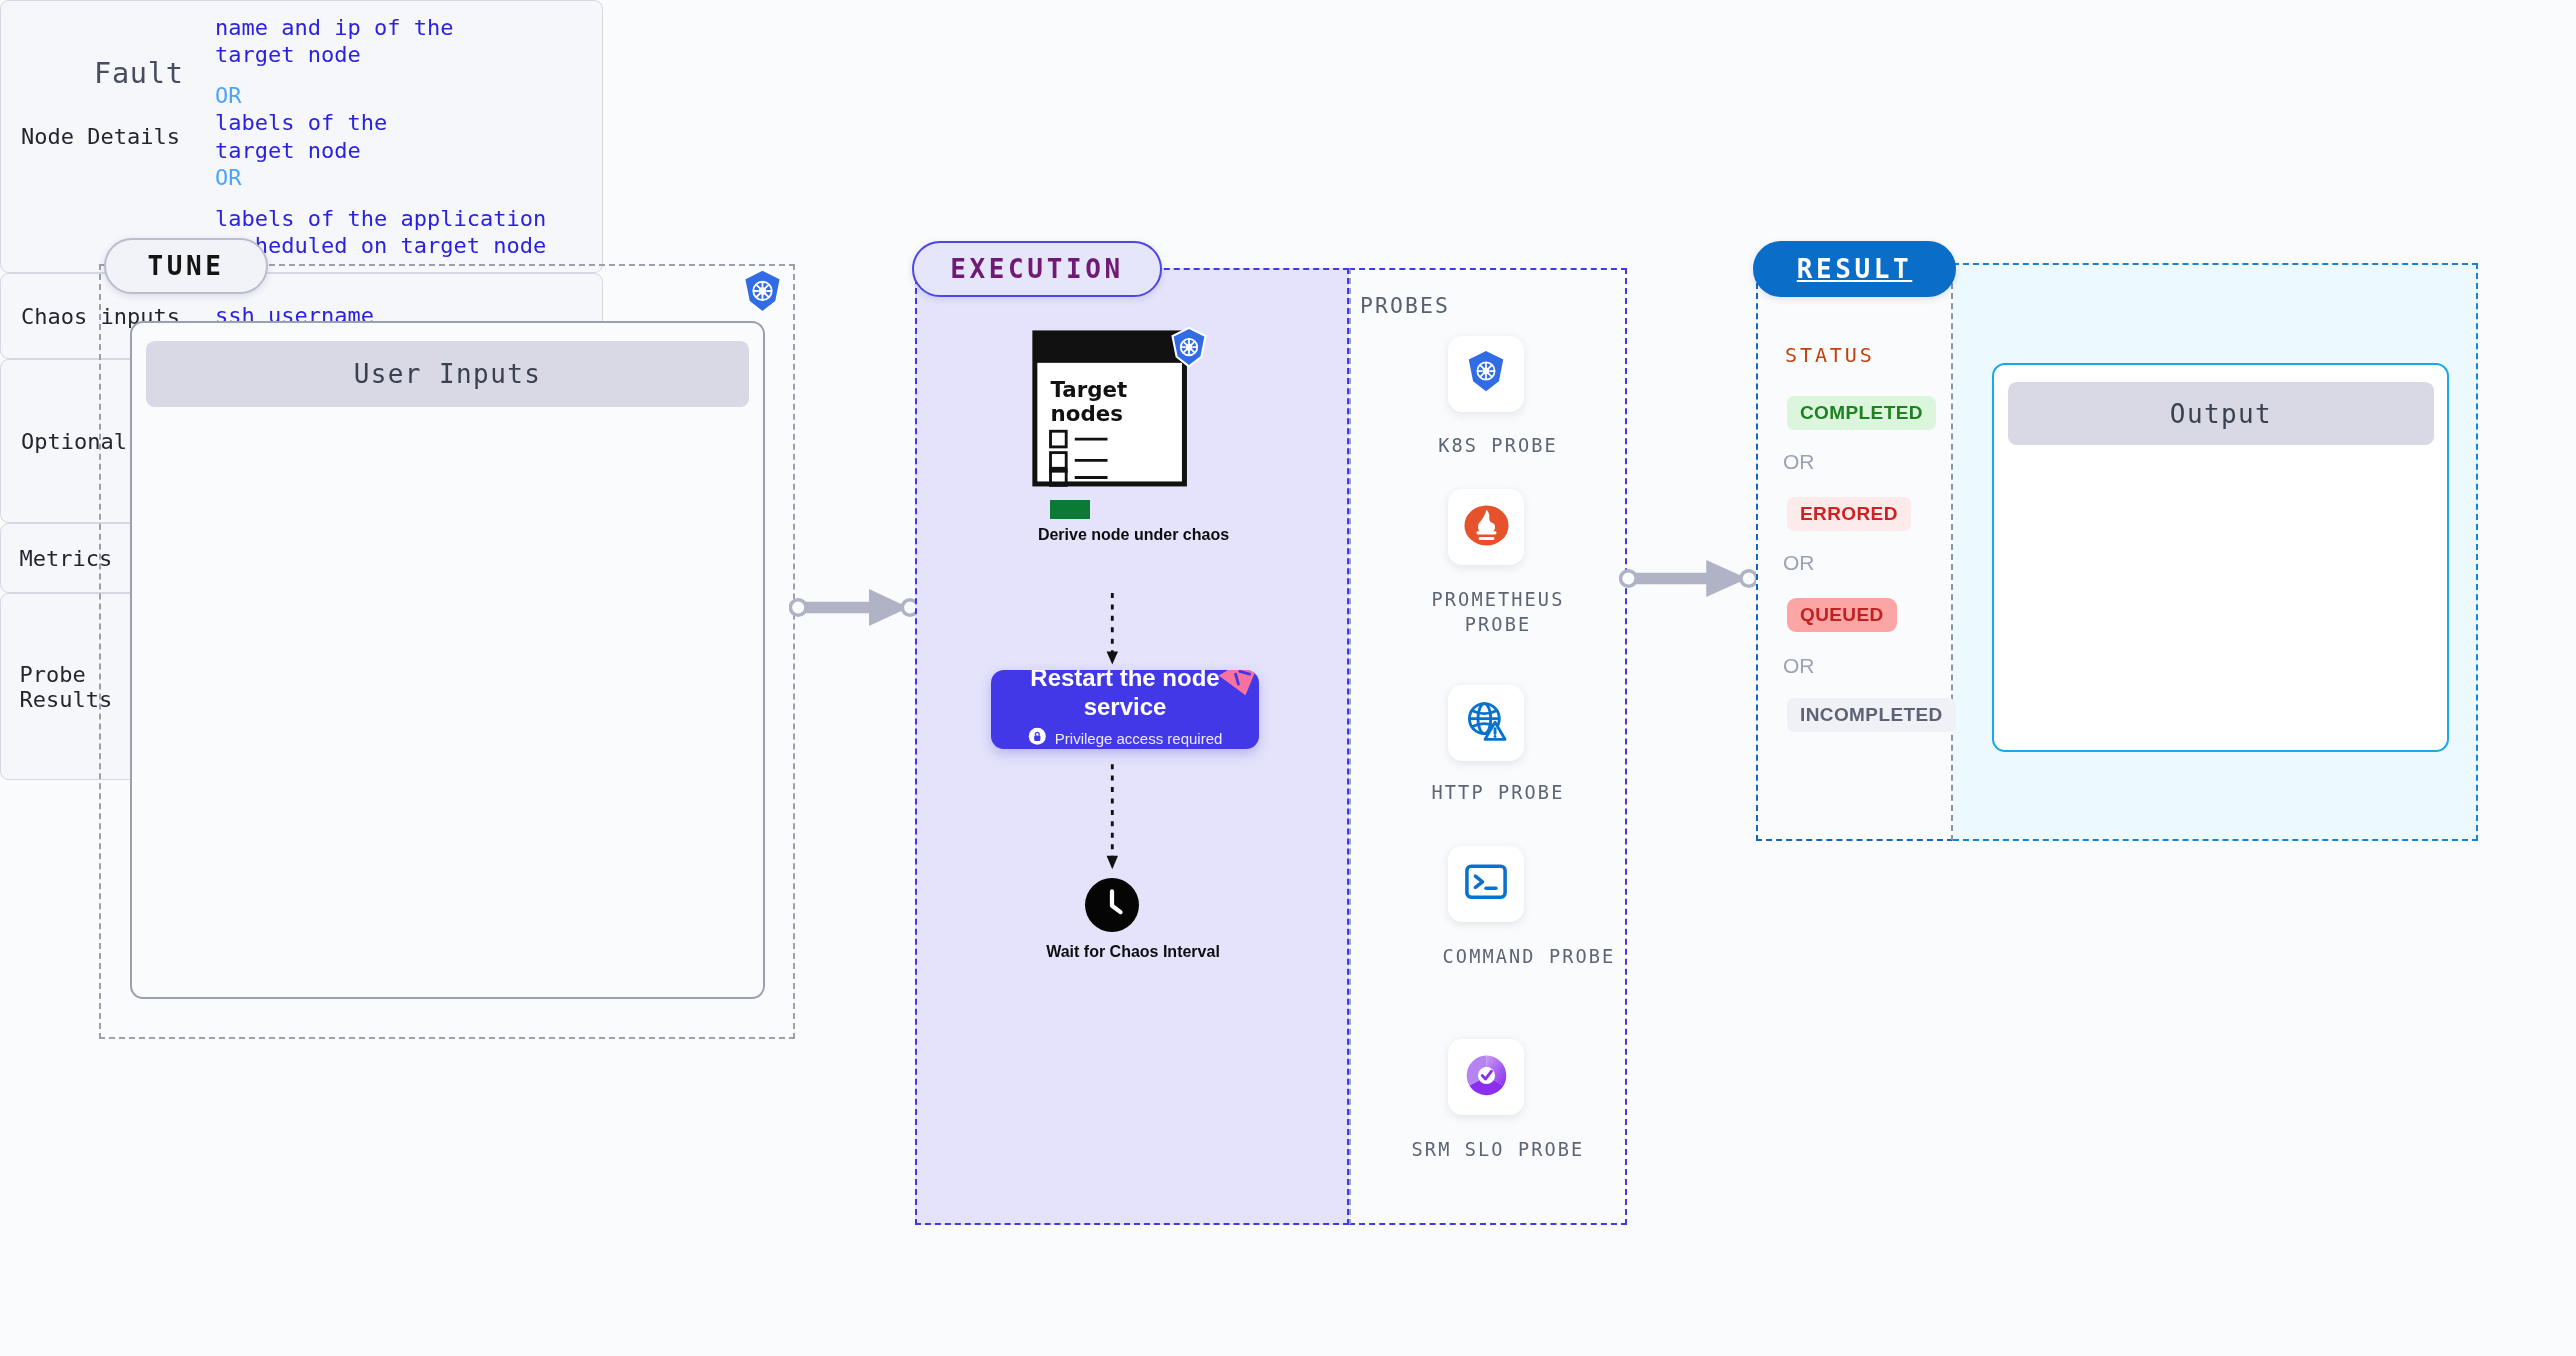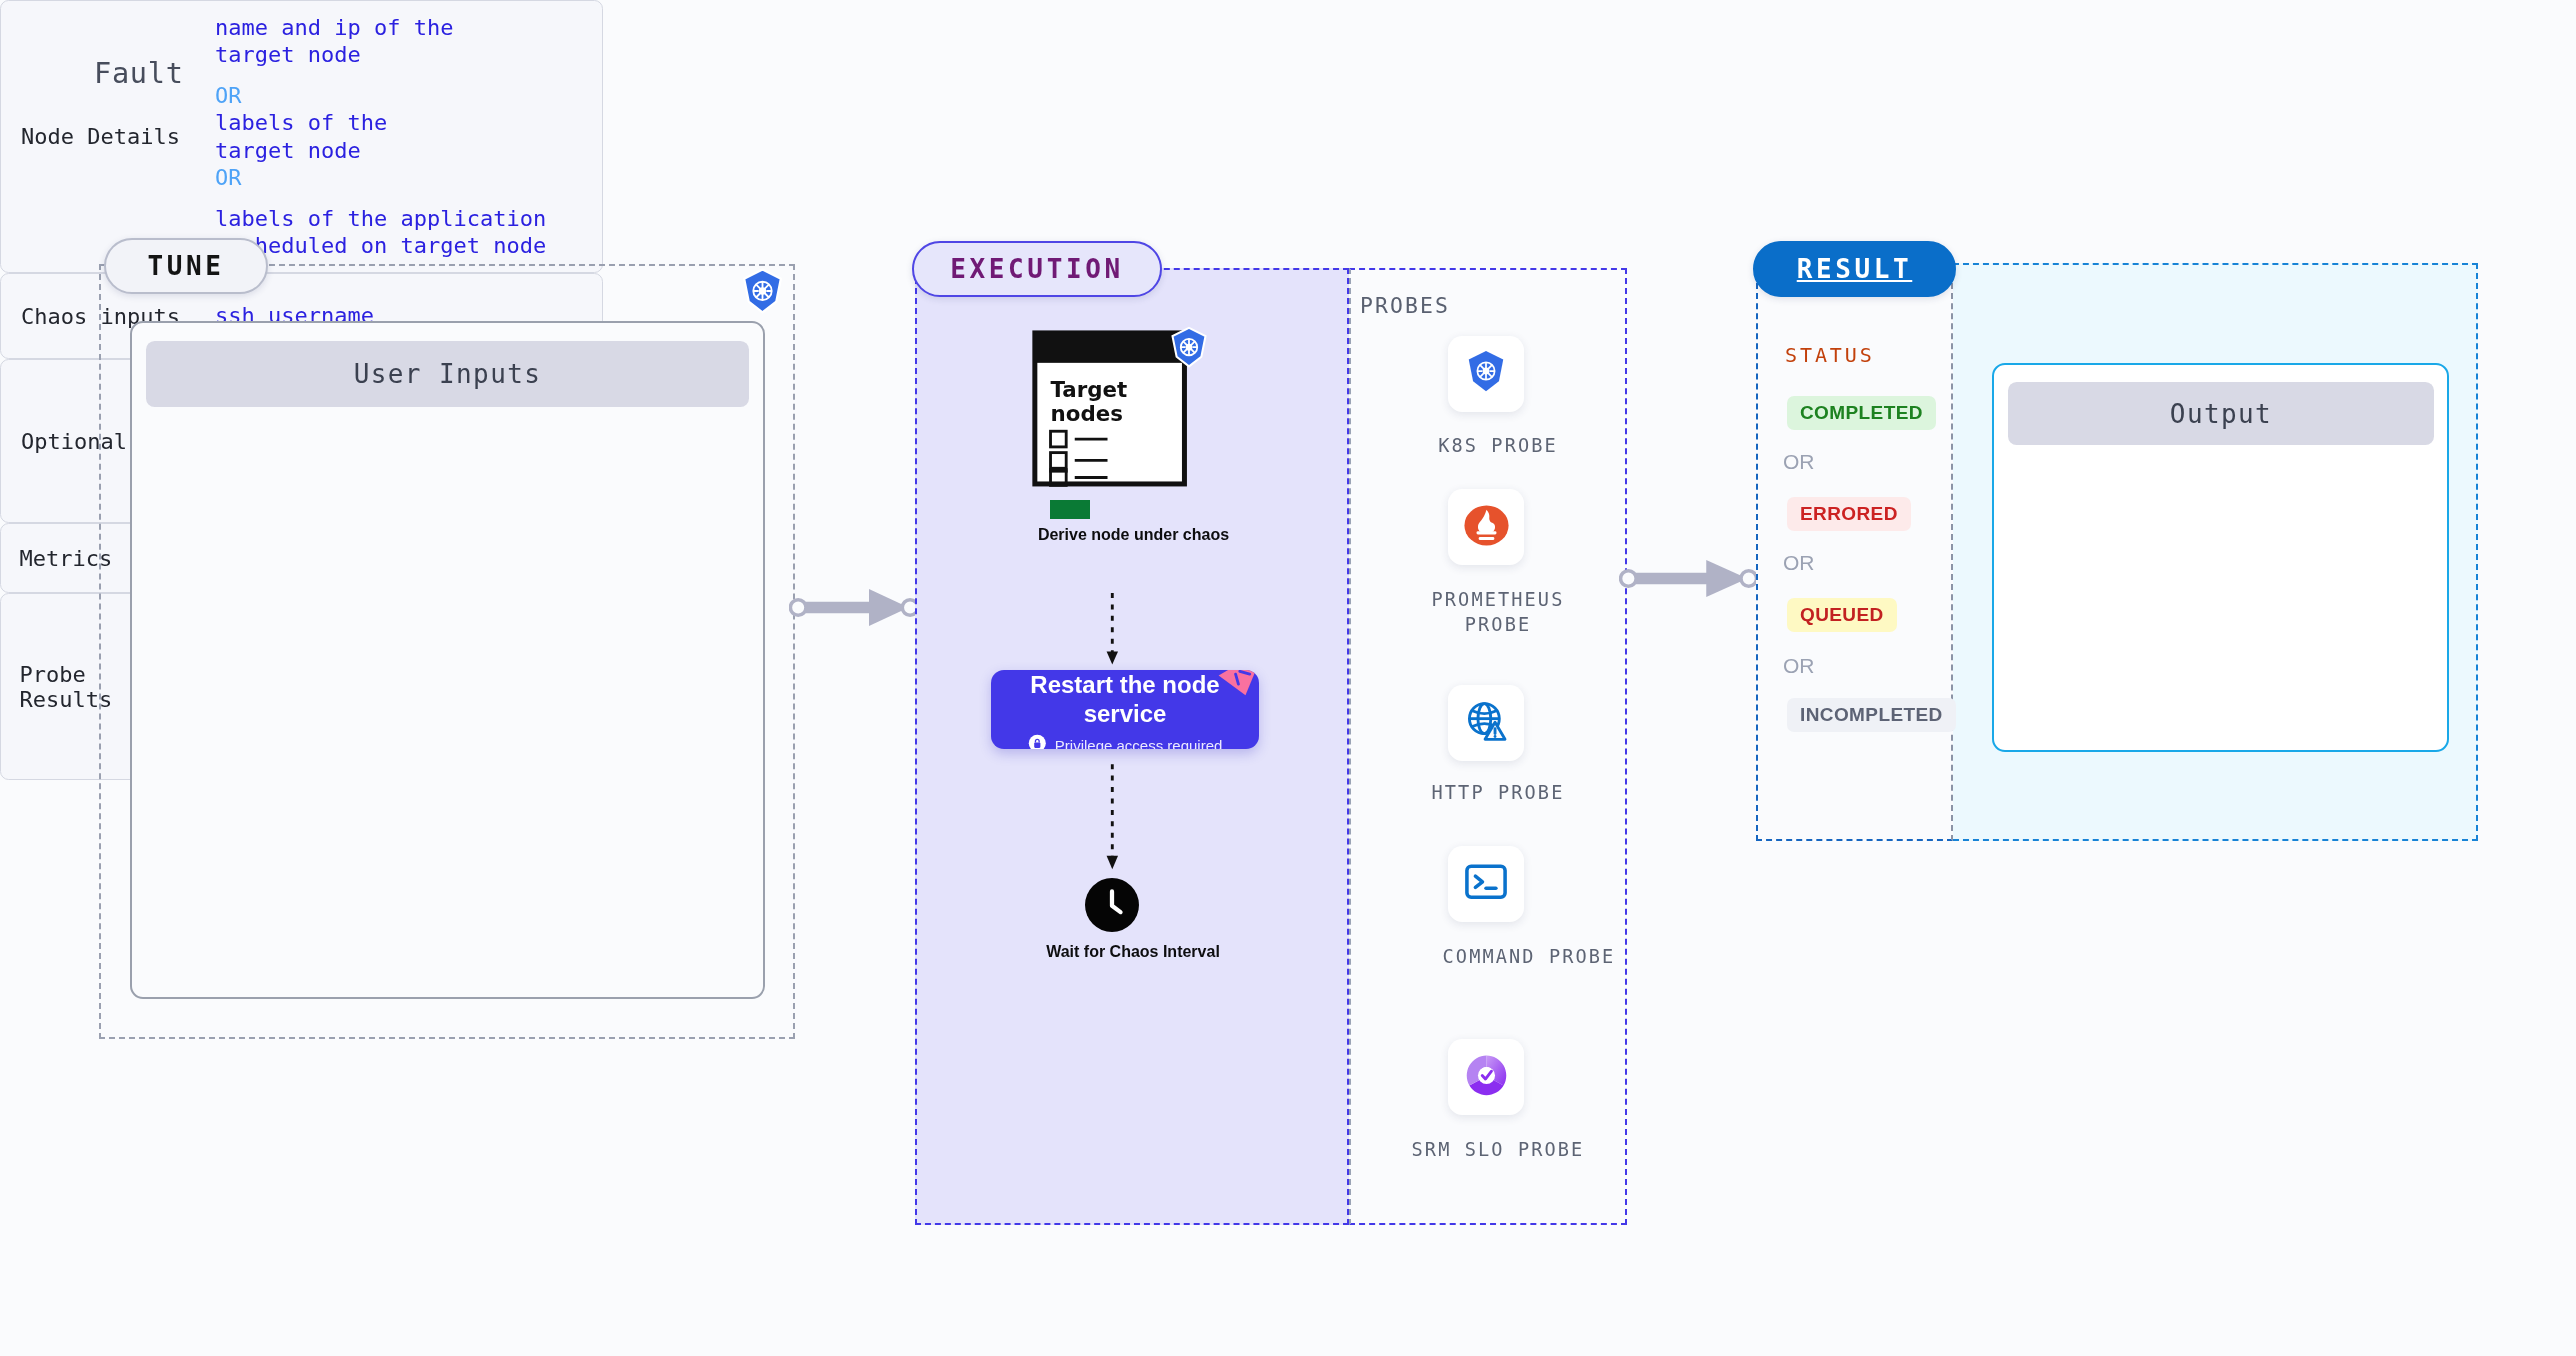--- a/index.html
+++ b/index.html
@@ -71,21 +71,21 @@
 
   
   .node-doc { position: absolute; }
   .flow-caption {
     position: absolute; text-align: center;
     font-family: "Liberation Sans", sans-serif;
     font-weight: bold; font-size: 16px; color: #0d0d0f; line-height: 1.28;
   }
   .restart-box {
     position: absolute; background: #4338e8; border-radius: 13px;
-    display: flex; flex-direction: column; align-items: center; justify-content: space-between;
+    display: flex; flex-direction: column; align-items: center; justify-content: flex-end;
     box-shadow: 0 4.3px 11.4px rgba(60,50,200,.25); overflow: hidden;
   }
   .restart-title {
     font-family: "Liberation Sans", sans-serif; font-weight: bold;
     font-size: 24px; color: #fff; text-align: center; line-height: 1.22;
   }
   .restart-sub-row { display: flex; align-items: center; gap: 8.6px; margin-top: 5.7px; }
   .restart-sub {
     font-family: "Liberation Sans", sans-serif; font-size: 15px; color: #eceaff;
   }
@@ -112,21 +112,21 @@
     font-size: 20px; color: #c2410c; letter-spacing: 2.9px;
   }
   .badge {
     position: absolute; border-radius: 7.1px; padding: 0 13px; height: 34px;
     display: flex; align-items: center;
     font-family: "Liberation Sans", sans-serif; font-weight: bold;
     font-size: 19px; letter-spacing: 0.4px; margin-left: 7px;
   }
   .b-completed { background: #dcf5dd; color: #1d8220; }
   .b-errored   { background: #fdeaea; color: #cc2222; }
-  .b-queued    { background: #fef9c3; color: #c22121; }
+  .b-queued    { background: #fca5a5; color: #c22121; border-radius: 9px; }
   .b-incompleted { background: #eff1f6; color: #5d6375; }
   .or-txt {
     position: absolute; font-family: "Liberation Sans", sans-serif;
     font-size: 21px; color: #9ba2b3;
   }
   .out-card {
     position: absolute; background: #fff; border: 2.9px solid #19a8e8; border-radius: 13px;
   }
   .res-line {
     display: flex; align-items: center; gap: 13px;

